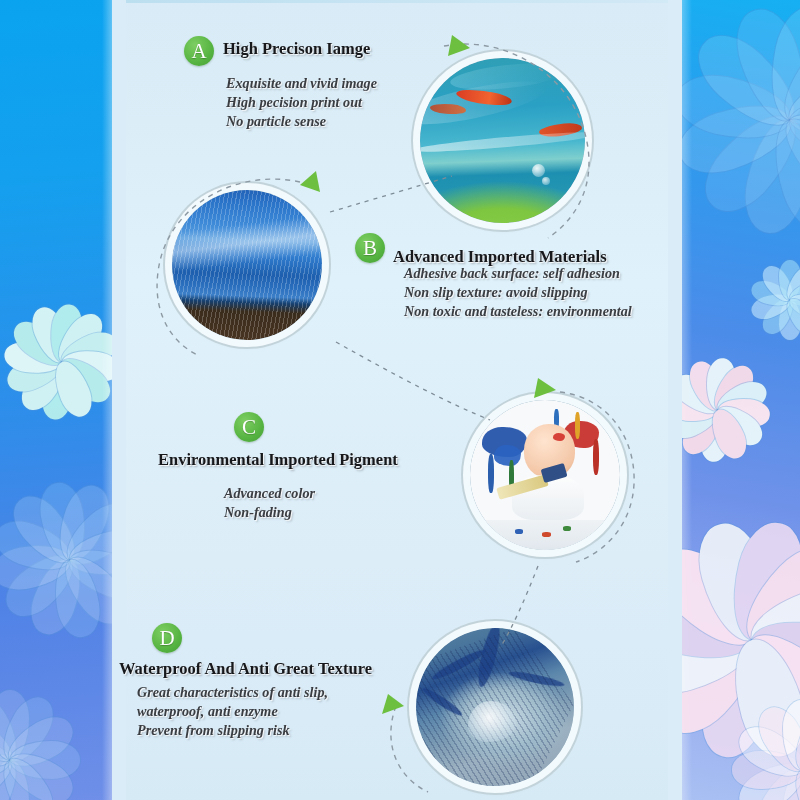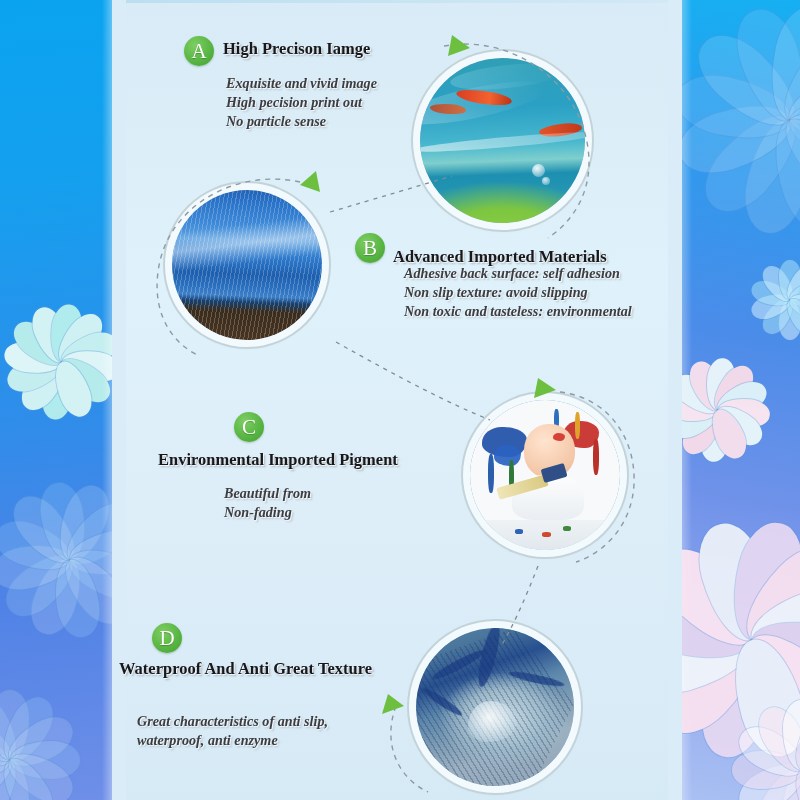--- a/index.html
+++ b/index.html
@@ -387,27 +387,28 @@
       <div>Adhesive back surface: self adhesion</div>
       <div>Non slip texture: avoid slipping</div>
       <div>Non toxic and tasteless: environmental</div>
     </div>
   </div>
 
   <div class="feat" style="left:0;top:0;">
     <div class="badge" style="left:234px;top:412px;">C</div>
     <div class="feat-title" style="left:158px;top:450px;">Environmental Imported Pigment</div>
     <div class="feat-lines" style="left:224px;top:484px;">
-      <div>Beautiful from</div>
+      <div>Advanced color</div>
       <div>Non-fading</div>
     </div>
   </div>
 
   <div class="feat" style="left:0;top:0;">
     <div class="badge" style="left:152px;top:623px;">D</div>
     <div class="feat-title" style="left:119px;top:659px;">Waterproof And Anti Great Texture</div>
-    <div class="feat-lines" style="left:137px;top:712px;">
+    <div class="feat-lines" style="left:137px;top:683px;">
       <div>Great characteristics of anti slip,</div>
       <div>waterproof, anti enzyme</div>
+      <div>Prevent from slipping risk</div>
     </div>
   </div>
 
 </div>
 
 </body></html>

